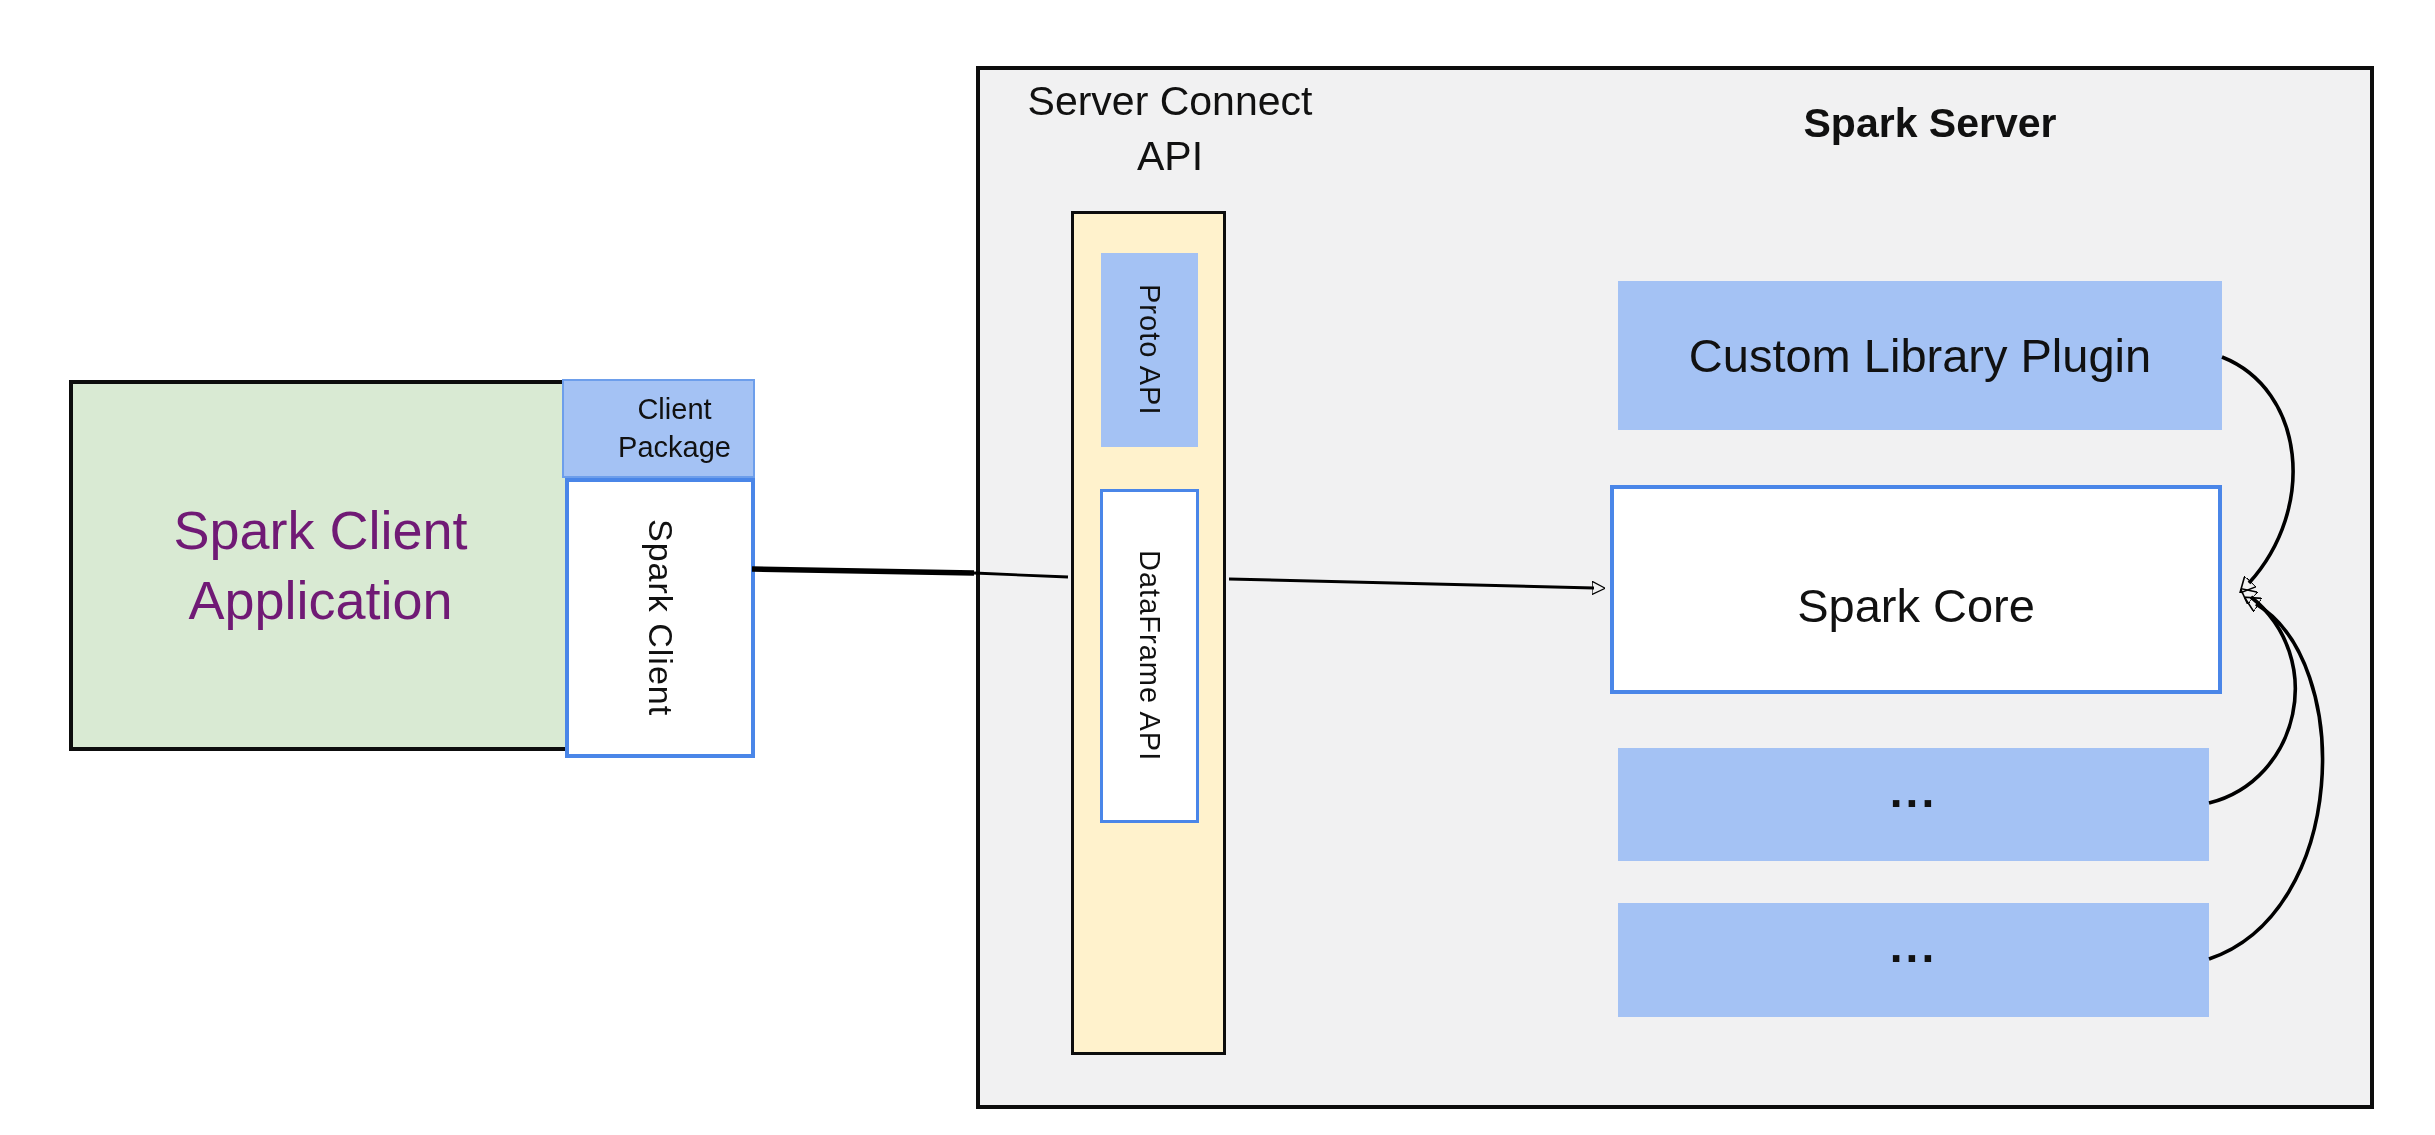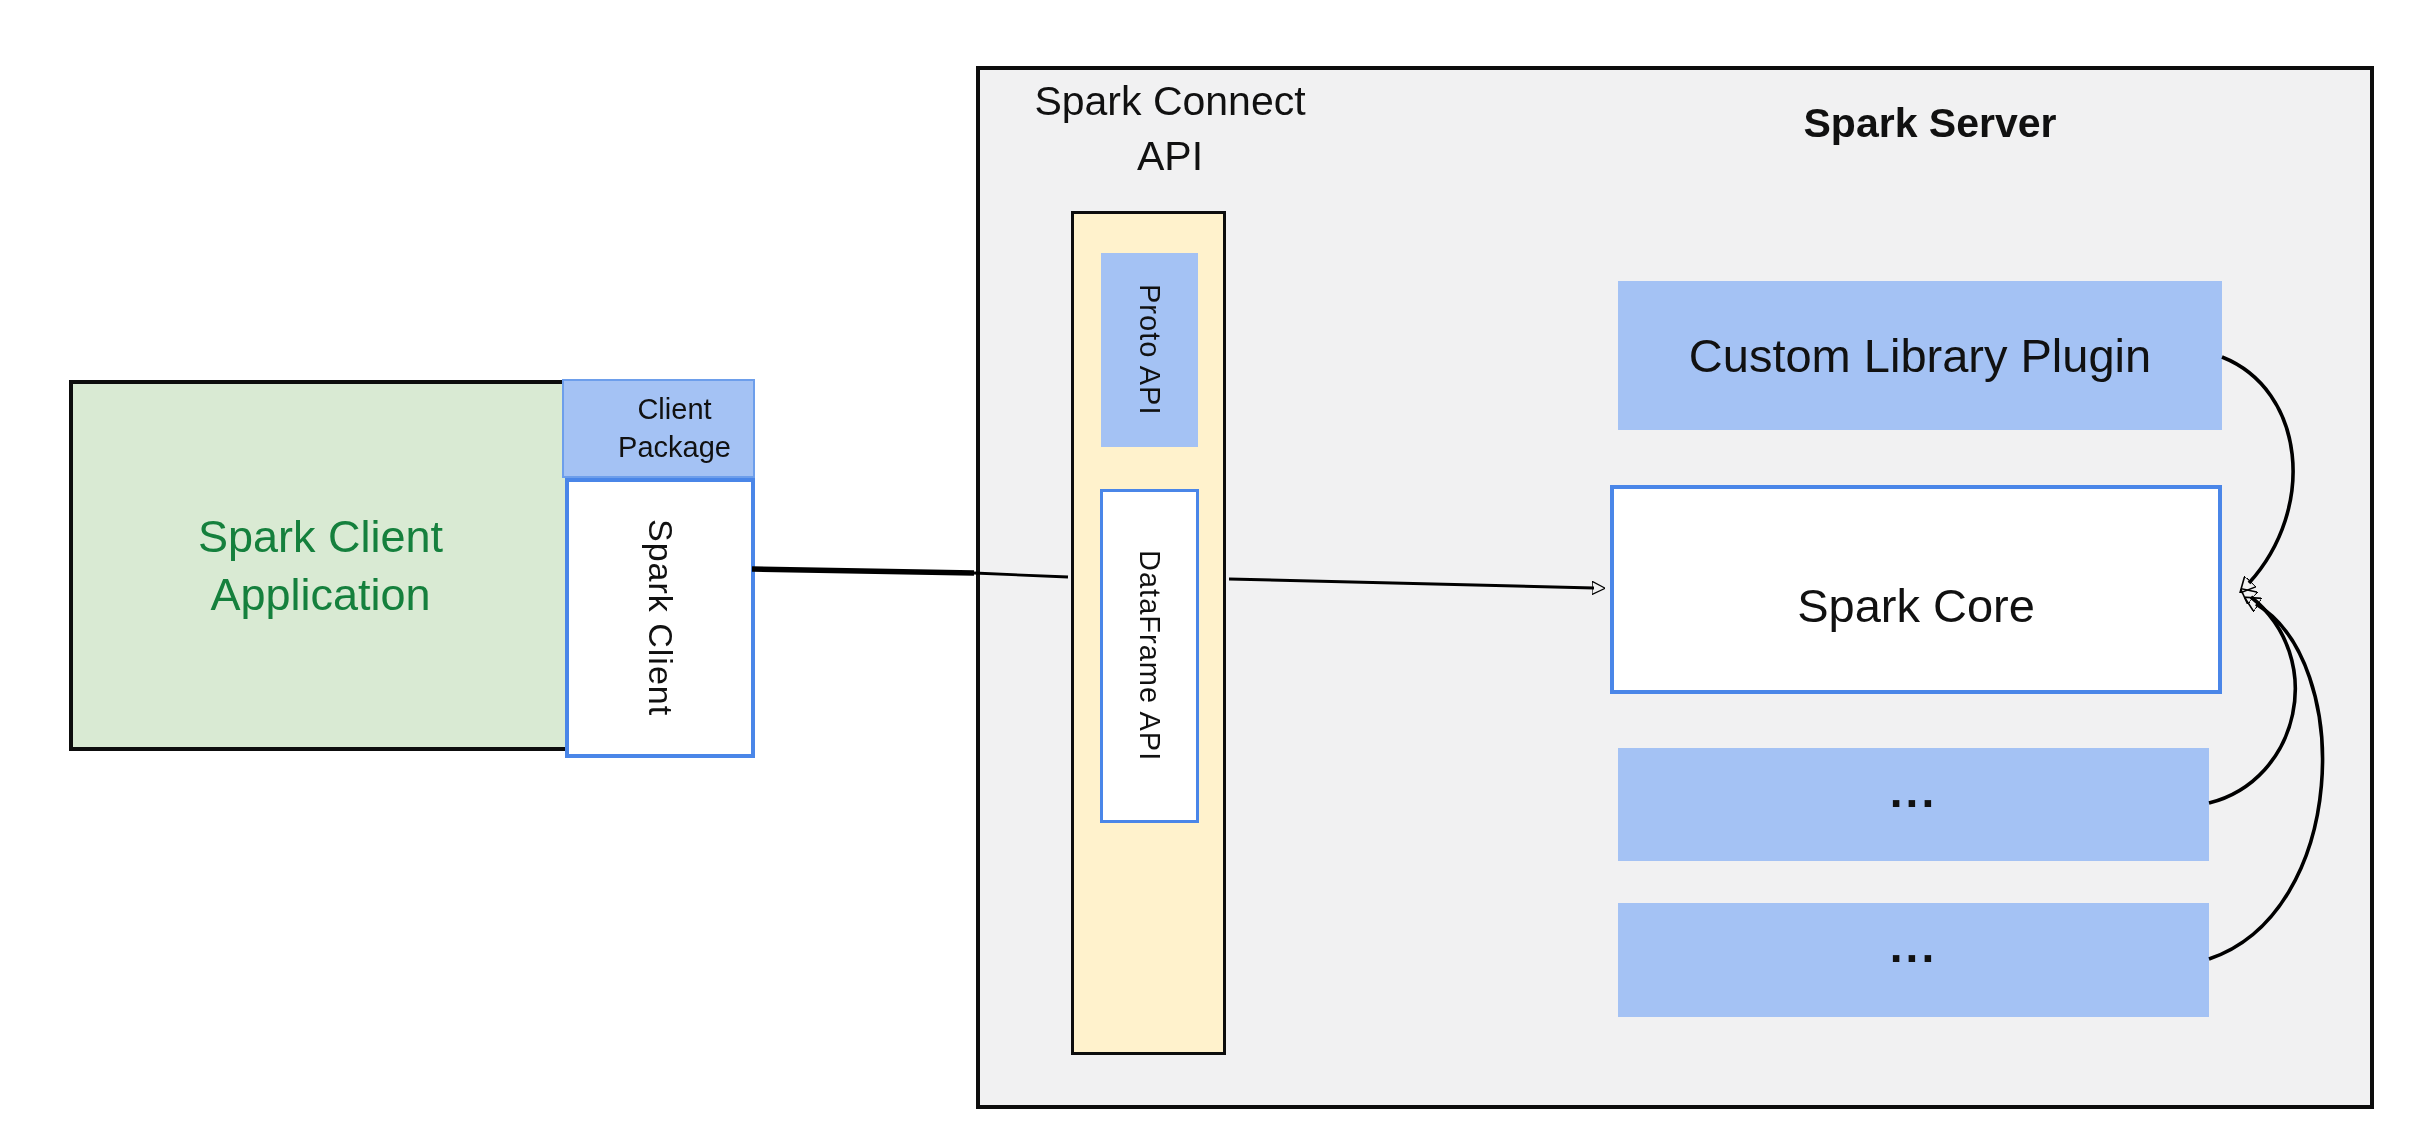--- a/index.html
+++ b/index.html
@@ -34,21 +34,21 @@
   }
   .label { text-align: center; }
 
   
   .green-box {
     left: 69px; top: 380px; width: 503px; height: 371px;
     background: var(--green-fill);
     border: 4px solid #0d0d0d;
   }
   .green-box .label {
-    font-size: 45px; line-height: 1.28; width: 420px; color: #15803d;
+    font-size: 54px; line-height: 1.28; width: 420px; color: #701a75;
   }
   .client-package {
     left: 562px; top: 379px; width: 193px; height: 99px;
     background: var(--blue-fill);
     border: 2px solid var(--blue-soft-border);
     z-index: 3;
   }
   .client-package .label { font-size: 29px; line-height: 1.3; padding-left: 32px; }
   .spark-client-box {
     left: 565px; top: 478px; width: 190px; height: 280px;
@@ -138,21 +138,21 @@
   }
   svg.overlay path { fill: none; stroke: #000000; }
 </style>
 </head>
 <body>
 
 <div class="canvas">
 
   <div class="abs server-container"></div>
 
-  <div class="abs connect-title">Spark Connect API</div>
+  <div class="abs connect-title">Server Connect API</div>
   <div class="abs server-title">Spark Server</div>
 
   <div class="box green-box">
     <div class="label">Spark Client Application</div>
   </div>
   <div class="box client-package">
     <div class="label">Client Package</div>
   </div>
   <div class="box spark-client-box">
     <div class="vtext">Spark Client</div>

